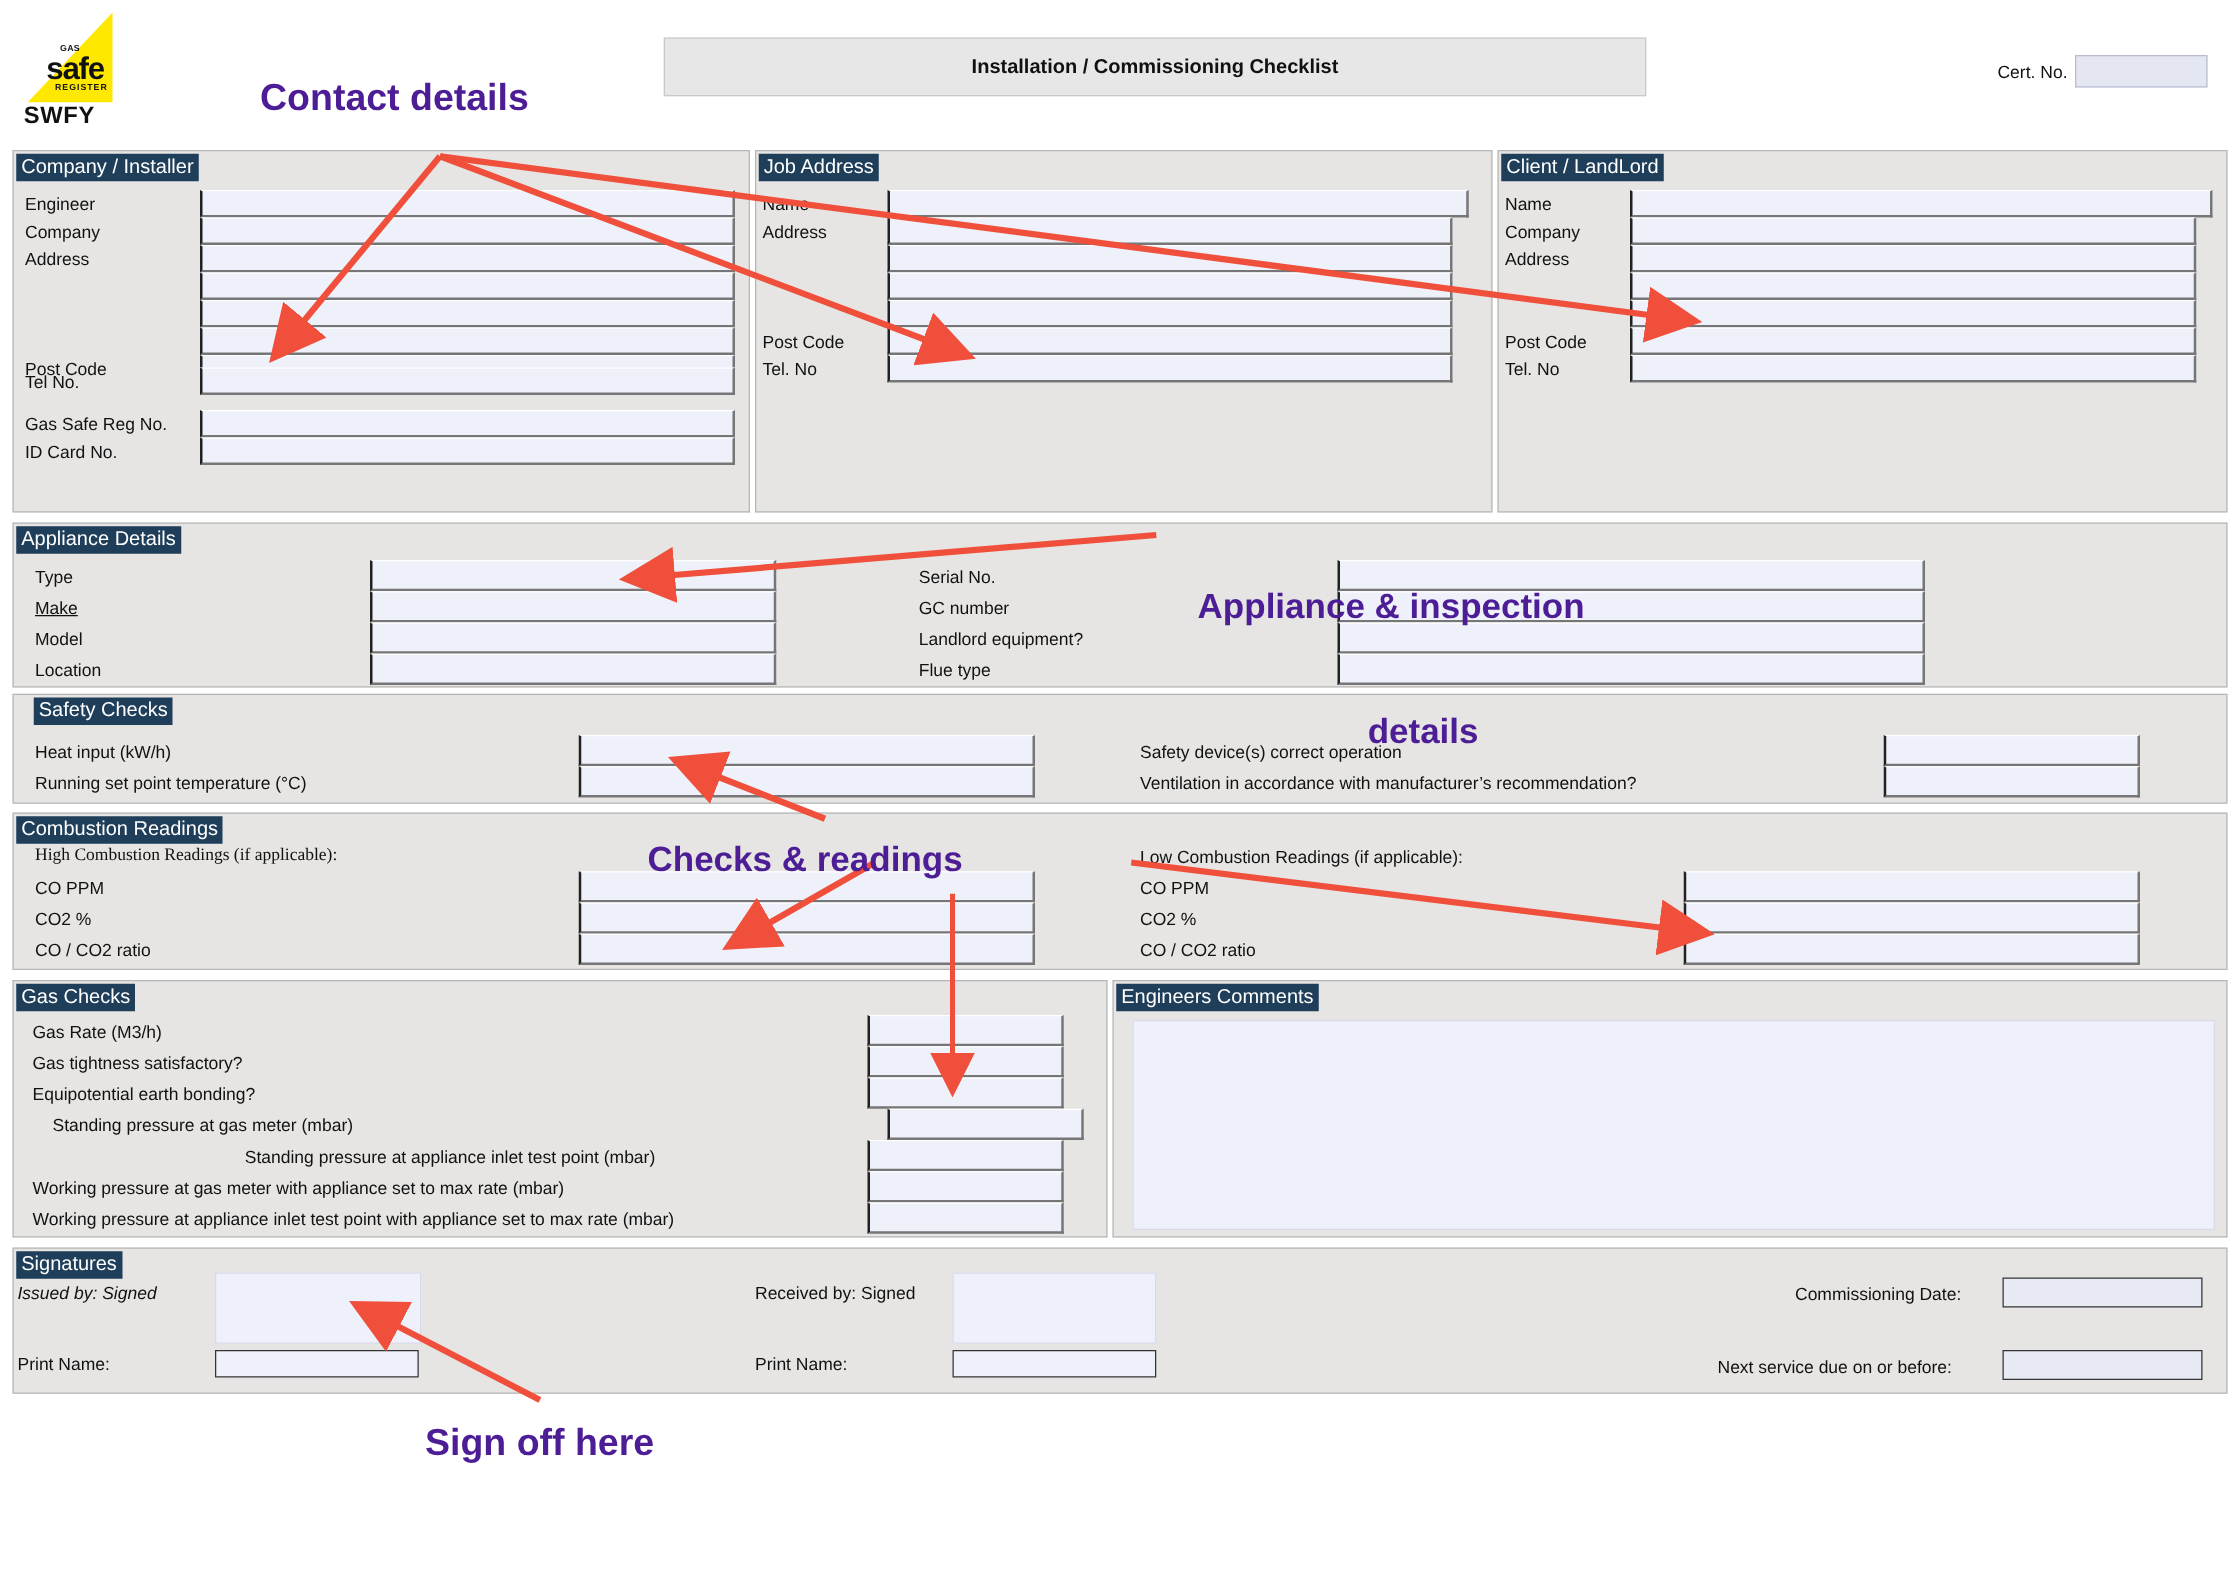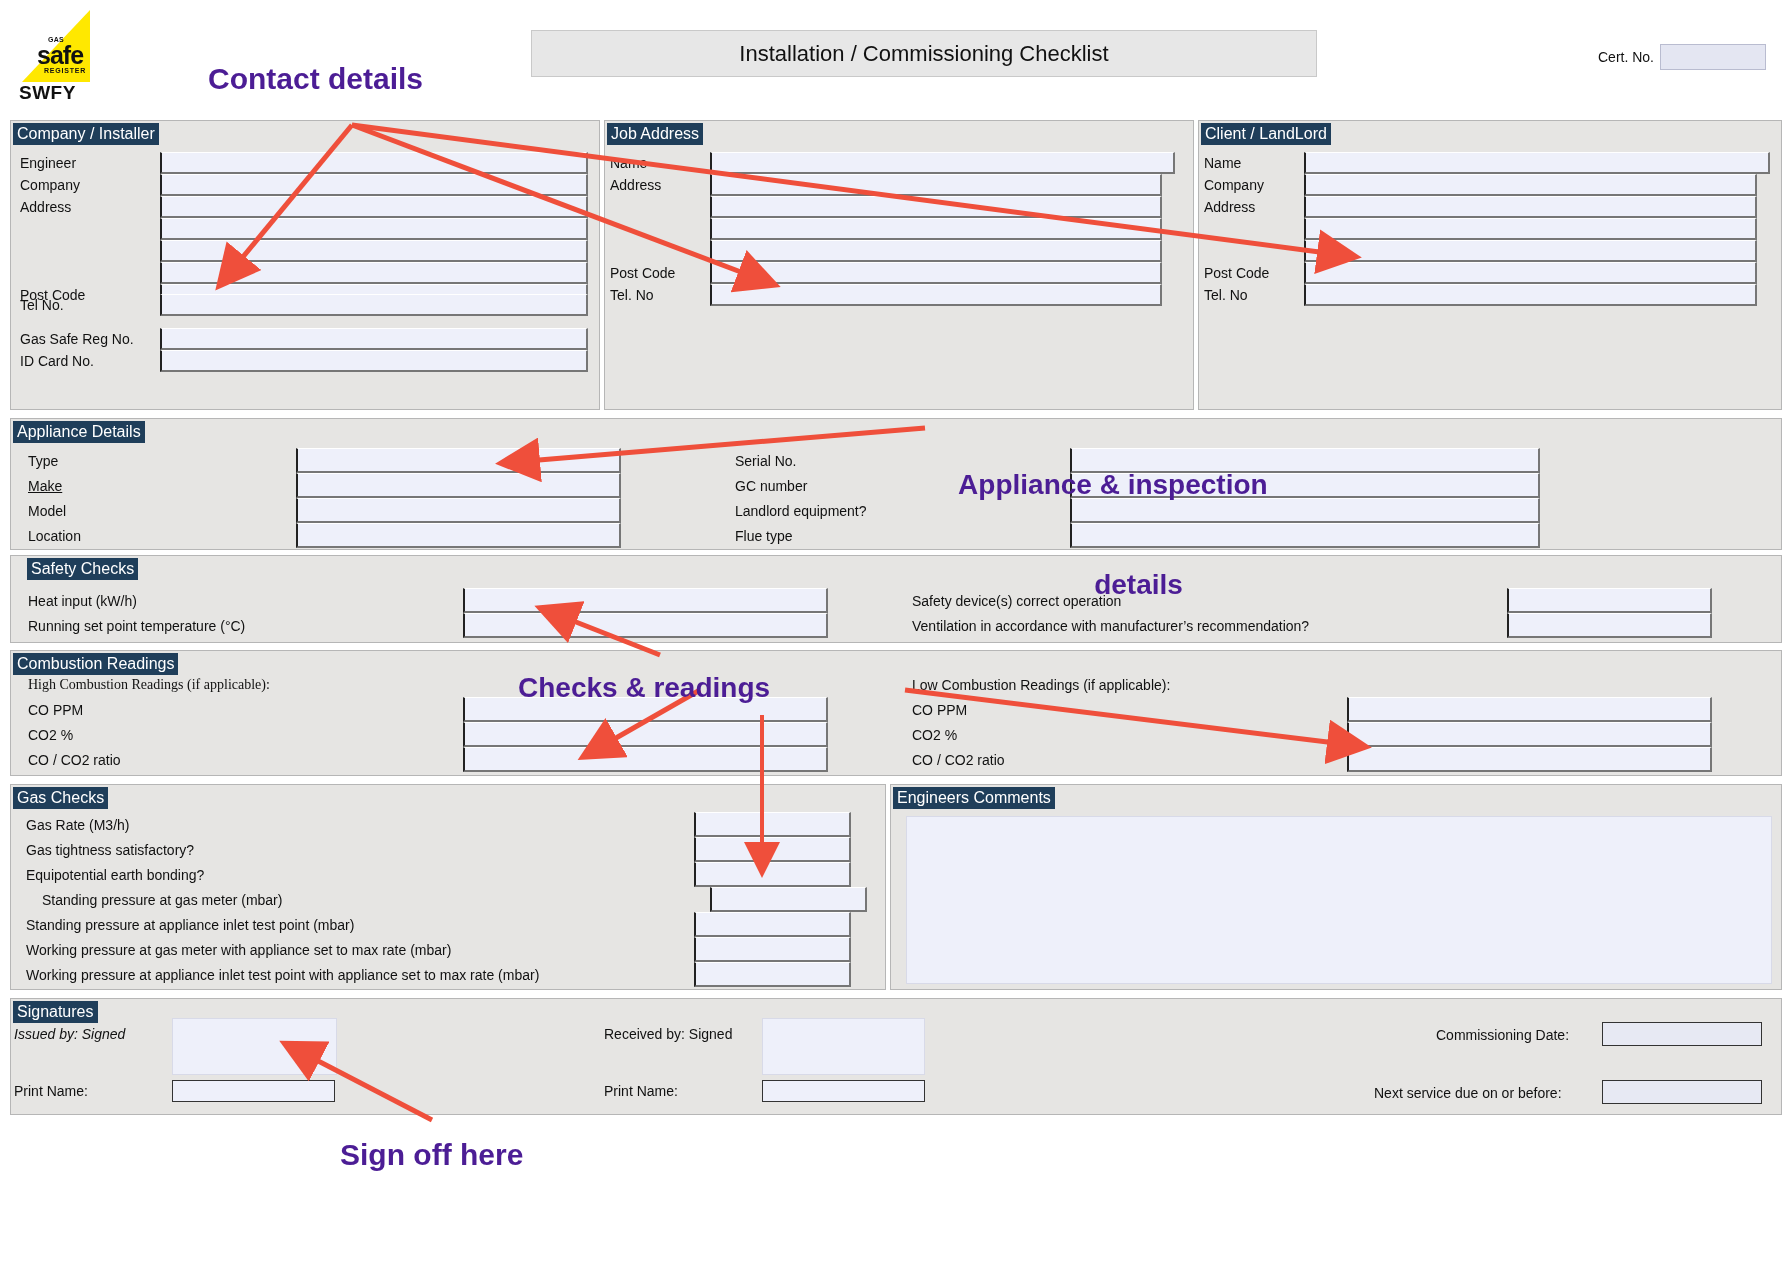--- a/index.html
+++ b/index.html
@@ -18,21 +18,21 @@
   .tri{position:absolute;left:6px;top:2px;width:78px;height:72px;overflow:hidden;}
   .tri svg{display:block;}
   .logo-gas{position:absolute;left:38px;top:28px;font-size:7px;font-weight:bold;letter-spacing:.3px;color:#111;}
   .logo-safe{position:absolute;left:27px;top:33px;font-size:25px;font-weight:bold;color:#111;letter-spacing:-1px;}
   .logo-reg{position:absolute;left:34px;top:59px;font-size:7px;font-weight:bold;letter-spacing:.8px;color:#111;}
   .logo-swfy{position:absolute;left:9px;top:74px;font-size:19px;font-weight:bold;color:#111;letter-spacing:.5px;}
 
   .title-box{position:absolute;left:531px;top:30px;width:784px;height:45px;
     background:#e7e7e7;border:1px solid #c9c9c9;
     display:flex;align-items:center;justify-content:center;}
-  .title-box span{font-size:22px;font-weight:normal;color:#111;}
+  .title-box span{font-size:16px;font-weight:bold;color:#111;}
 
   .cert-wrap{position:absolute;right:26px;top:44px;display:flex;align-items:center;gap:6px;}
   .cert-label{font-size:14px;color:#111;}
   .cert-input{width:100px;height:22px;background:#e4e6f2;border:1px solid #b9bcd0;}
 
   
   .sect{position:absolute;background:#e6e5e3;border:1px solid #b6b6b6;box-sizing:border-box;}
   .sect-title{display:inline-block;background:#1f3e5a;color:#fff;font-size:16px;
     line-height:19px;padding:1px 4px 2px 4px;margin:2px 0 0 2px;white-space:nowrap;}
 
@@ -302,21 +302,21 @@
     </div>
     <div class="rowline" style="left:0;top:50px;">
       <span class="lbl" style="width:668px;">Equipotential earth bonding?</span>
       <input class="fld" style="width: 157px; height: 25px;" value="">
     </div>
     <div class="rowline" style="left:16px;top:75px;">
       <span class="lbl" style="width:668px;">Standing pressure at gas meter (mbar)</span>
       <input class="fld" style="width: 157px; height: 25px;" value="">
     </div>
     <div class="rowline" style="left:0;top:100px;">
-      <span class="lbl" style="width:668px;">Standing pressure at appliance inlet test point (mbar)</span>
+      <span class="lbl" style="width:668px;text-align:center;">Standing pressure at appliance inlet test point (mbar)</span>
       <input class="fld" style="width: 157px; height: 25px;" value="">
     </div>
     <div class="rowline" style="left:0;top:125px;">
       <span class="lbl" style="width:668px;">Working pressure at gas meter with appliance set to max rate (mbar)</span>
       <input class="fld" style="width: 157px; height: 25px;" value="">
     </div>
     <div class="rowline" style="left:0;top:150px;">
       <span class="lbl" style="width:668px;">Working pressure at appliance inlet test point with appliance set to max rate (mbar)</span>
       <input class="fld" style="width: 157px; height: 25px;" value="">
     </div>

